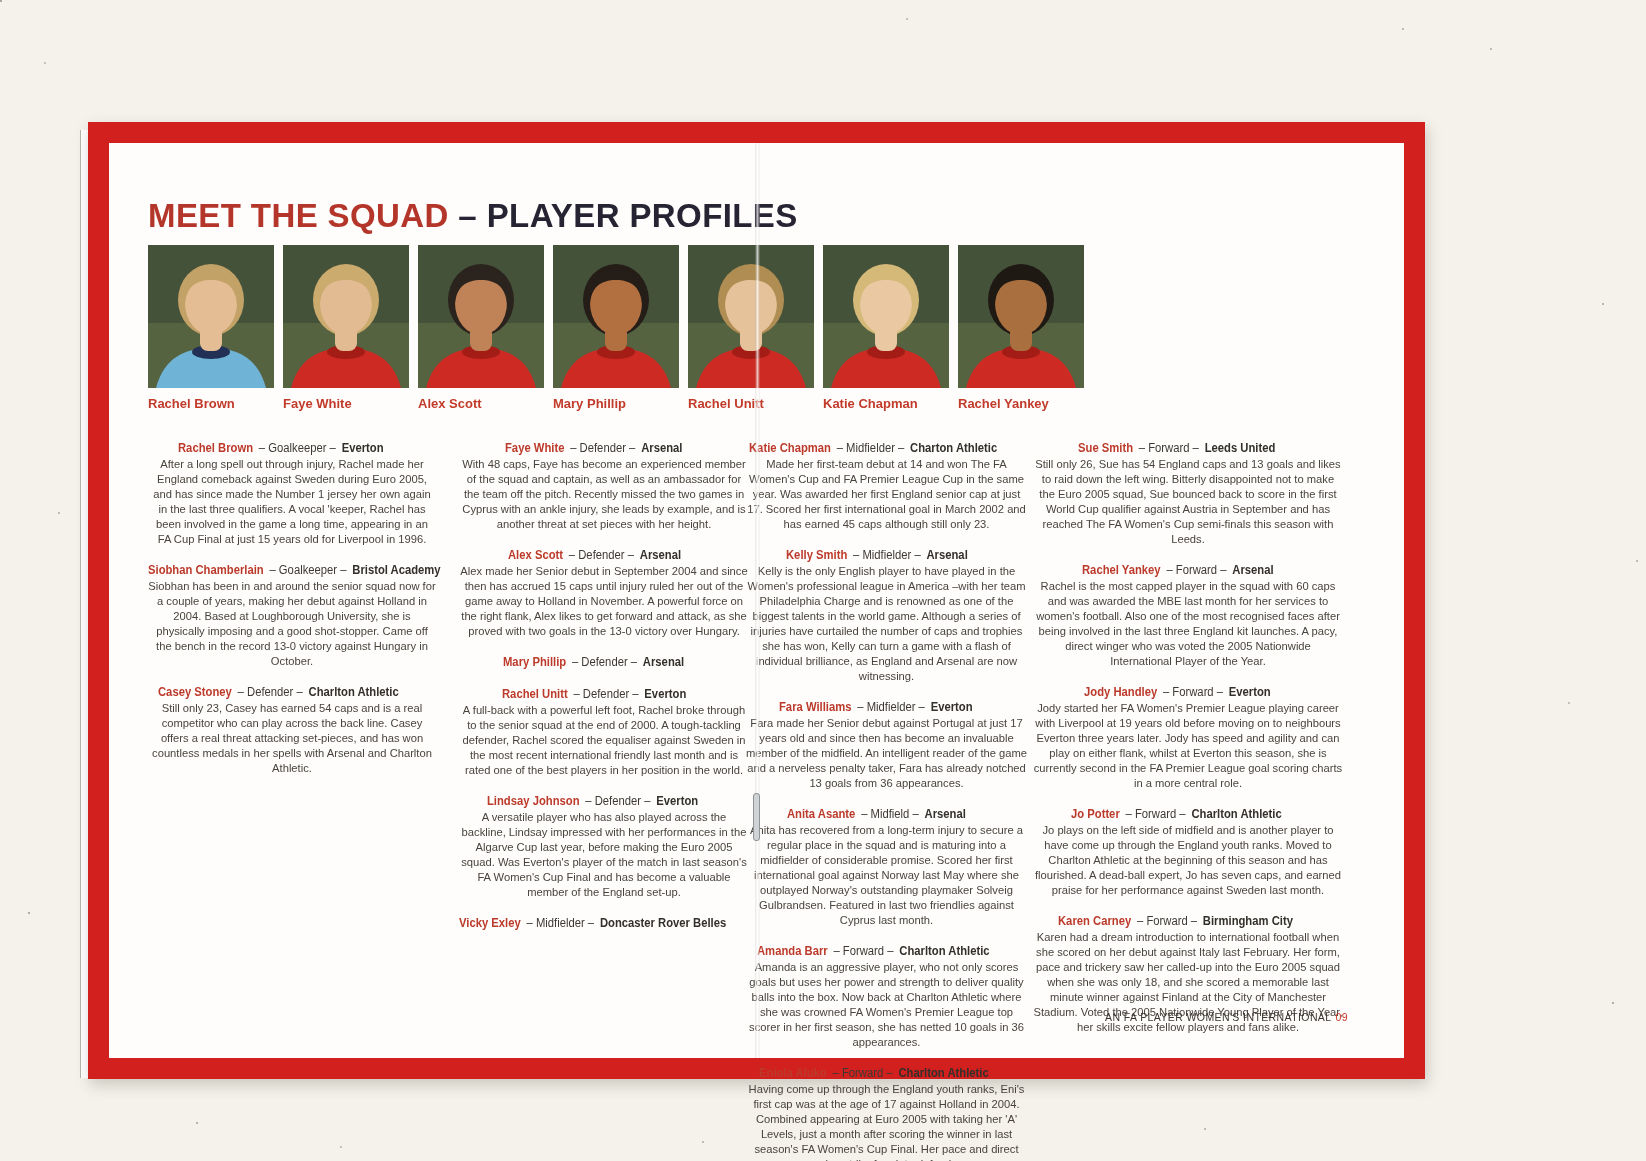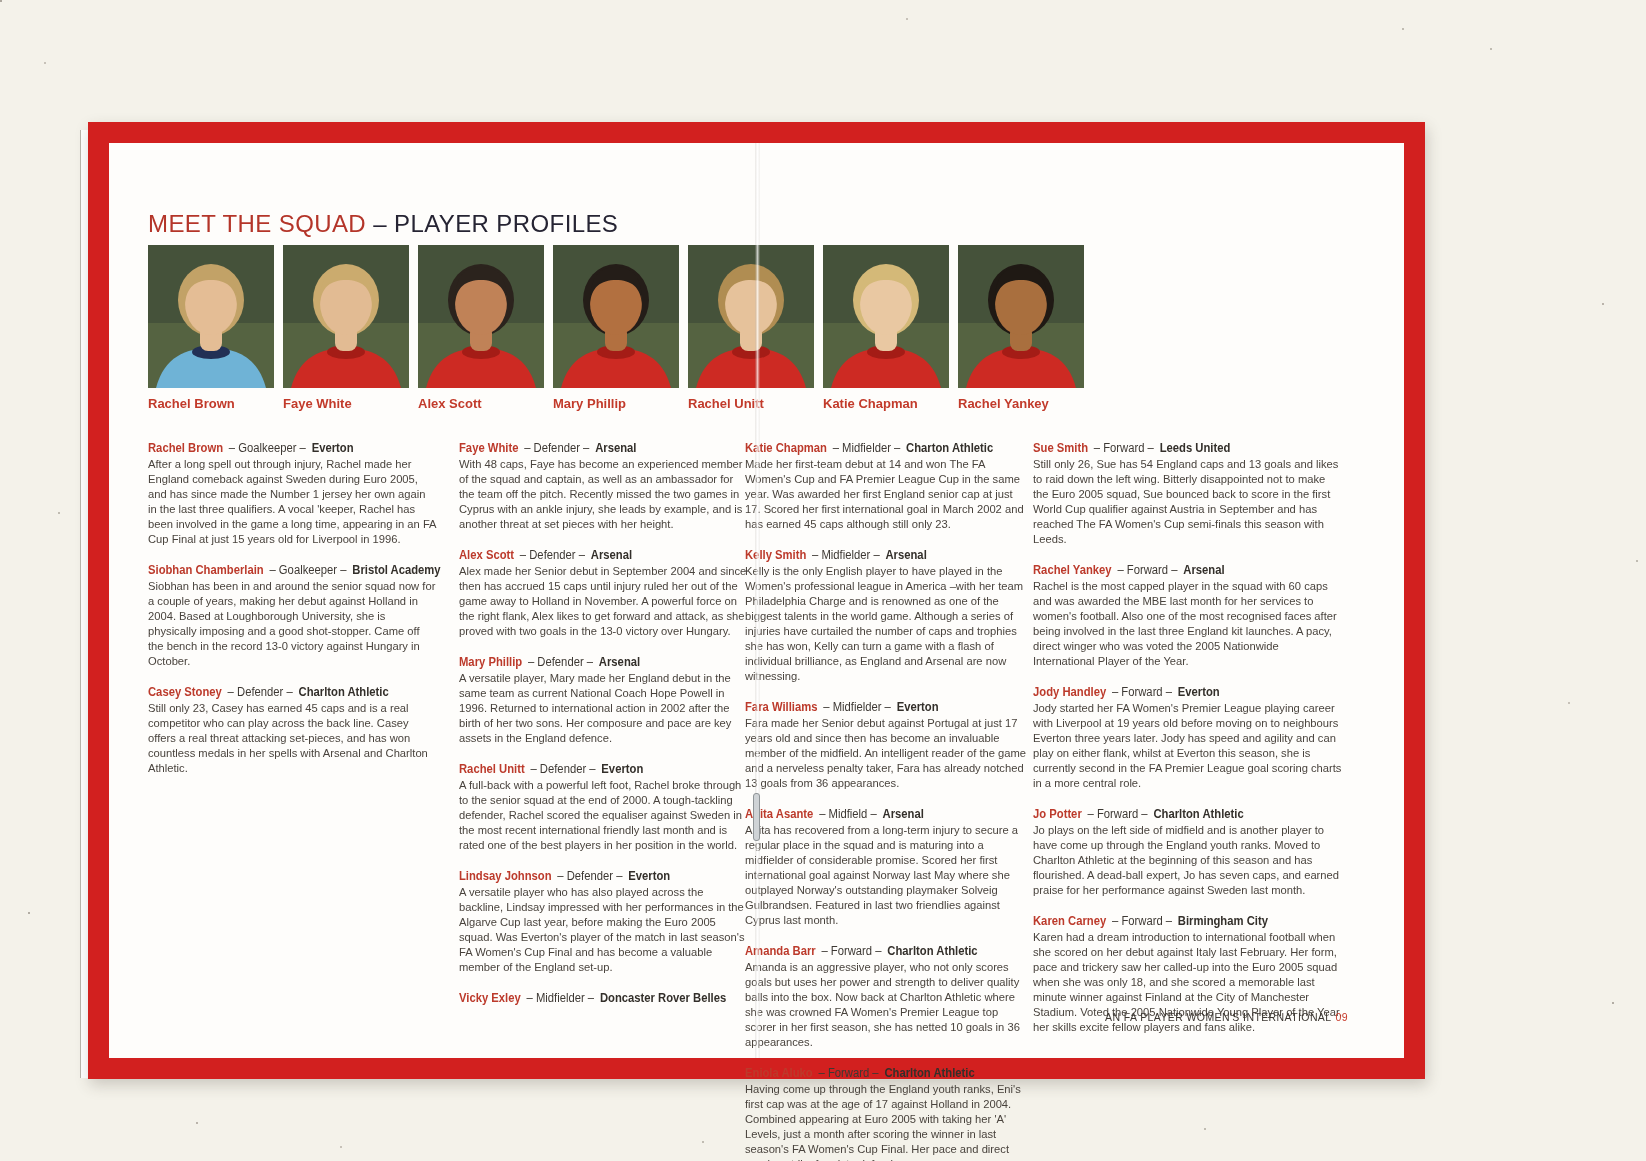--- a/index.html
+++ b/index.html
@@ -34,33 +34,33 @@
   #inner{position:absolute;inset:0;}
   
   .fold{
     position:absolute;left:646px;top:0;width:5px;height:915px;
     background:linear-gradient(to right, rgba(90,80,70,.12), rgba(255,255,255,.7), rgba(90,80,70,.08));
   }
   .staple{
     position:absolute;left:644px;top:650px;width:5px;height:46px;
     background:#cfd3d6;border:1px solid #8f9497;border-radius:3px;
   }
-  .title{position:absolute;left:39px;top:67px;font-size:24px;letter-spacing:.4px;white-space:nowrap;}
+  .title{position:absolute;left:39px;top:54px;font-size:33px;letter-spacing:.4px;white-space:nowrap;font-weight:bold;}
   .title .t-main{color:#b43529;}
   .title .t-sub{color:#262433;}
   .photo-row{position:absolute;left:39px;top:102px;display:flex;gap:9px;}
   .photo-cell{width:126px;}
   .photo-svg{display:block;width:126px;height:143px;}
   .photo-name{margin-top:8px;font-size:13px;font-weight:bold;color:#c23a2a;white-space:nowrap;}
   .col{position:absolute;top:295px;}
   .col-1{left:39px;width:288px;}
   .col-2{left:350px;width:290px;}
   .col-3{left:636px;width:283px;}
   .col-4{left:924px;width:310px;}
-  .profile{margin-bottom:13px;}
+  .profile{margin-bottom:13px;text-align:center;}
   .p-head{
     display:inline-block;white-space:nowrap;font-size:12.5px;
     transform:scaleX(.9);transform-origin:left center;margin-bottom:2px;
   }
   .p-name{font-weight:bold;color:#bc3a2b;}
   .p-pos{color:#3d3833;margin:0 3px;}
   .p-club{font-weight:bold;color:#332f2a;}
   .p-bio{font-size:11.2px;line-height:1.34;color:#49433d;}
   .footer{
     position:absolute;top:868px;right:56px;font-size:10.5px;letter-spacing:.4px;
@@ -186,36 +186,35 @@
       <div class="profile">
         <div class="p-head"><span class="p-name">Rachel Brown</span> <span class="p-pos">– Goalkeeper –</span> <span class="p-club">Everton</span></div>
         <div class="p-bio">After a long spell out through injury, Rachel made her England comeback against Sweden during Euro 2005, and has since made the Number 1 jersey her own again in the last three qualifiers. A vocal 'keeper, Rachel has been involved in the game a long time, appearing in an FA Cup Final at just 15 years old for Liverpool in 1996.</div>
       </div>
       <div class="profile">
         <div class="p-head"><span class="p-name">Siobhan Chamberlain</span> <span class="p-pos">– Goalkeeper –</span> <span class="p-club">Bristol Academy</span></div>
         <div class="p-bio">Siobhan has been in and around the senior squad now for a couple of years, making her debut against Holland in 2004. Based at Loughborough University, she is physically imposing and a good shot-stopper. Came off the bench in the record 13-0 victory against Hungary in October.</div>
       </div>
       <div class="profile">
         <div class="p-head"><span class="p-name">Casey Stoney</span> <span class="p-pos">– Defender –</span> <span class="p-club">Charlton Athletic</span></div>
-        <div class="p-bio">Still only 23, Casey has earned 45 caps and is a real competitor who can play across the back line. Casey offers a real threat attacking set-pieces, and has won countless medals in her spells with Arsenal and Charlton Athletic.</div>
+        <div class="p-bio">Still only 23, Casey has earned 54 caps and is a real competitor who can play across the back line. Casey offers a real threat attacking set-pieces, and has won countless medals in her spells with Arsenal and Charlton Athletic.</div>
       </div>
     </div>
 
     <div class="col col-2">
       <div class="profile">
         <div class="p-head"><span class="p-name">Faye White</span> <span class="p-pos">– Defender –</span> <span class="p-club">Arsenal</span></div>
         <div class="p-bio">With 48 caps, Faye has become an experienced member of the squad and captain, as well as an ambassador for the team off the pitch. Recently missed the two games in Cyprus with an ankle injury, she leads by example, and is another threat at set pieces with her height.</div>
       </div>
       <div class="profile">
         <div class="p-head"><span class="p-name">Alex Scott</span> <span class="p-pos">– Defender –</span> <span class="p-club">Arsenal</span></div>
         <div class="p-bio">Alex made her Senior debut in September 2004 and since then has accrued 15 caps until injury ruled her out of the game away to Holland in November. A powerful force on the right flank, Alex likes to get forward and attack, as she proved with two goals in the 13-0 victory over Hungary.</div>
       </div>
       <div class="profile">
         <div class="p-head"><span class="p-name">Mary Phillip</span> <span class="p-pos">– Defender –</span> <span class="p-club">Arsenal</span></div>
-        <div class="p-bio">A versatile player, Mary made her England debut in the same team as current National Coach Hope Powell in 1996. Returned to international action in 2002 after the birth of her two sons. Her composure and pace are key assets in the England defence.</div>
       </div>
       <div class="profile">
         <div class="p-head"><span class="p-name">Rachel Unitt</span> <span class="p-pos">– Defender –</span> <span class="p-club">Everton</span></div>
         <div class="p-bio">A full-back with a powerful left foot, Rachel broke through to the senior squad at the end of 2000. A tough-tackling defender, Rachel scored the equaliser against Sweden in the most recent international friendly last month and is rated one of the best players in her position in the world.</div>
       </div>
       <div class="profile">
         <div class="p-head"><span class="p-name">Lindsay Johnson</span> <span class="p-pos">– Defender –</span> <span class="p-club">Everton</span></div>
         <div class="p-bio">A versatile player who has also played across the backline, Lindsay impressed with her performances in the Algarve Cup last year, before making the Euro 2005 squad. Was Everton's player of the match in last season's FA Women's Cup Final and has become a valuable member of the England set-up.</div>
       </div>
       <div class="profile">

